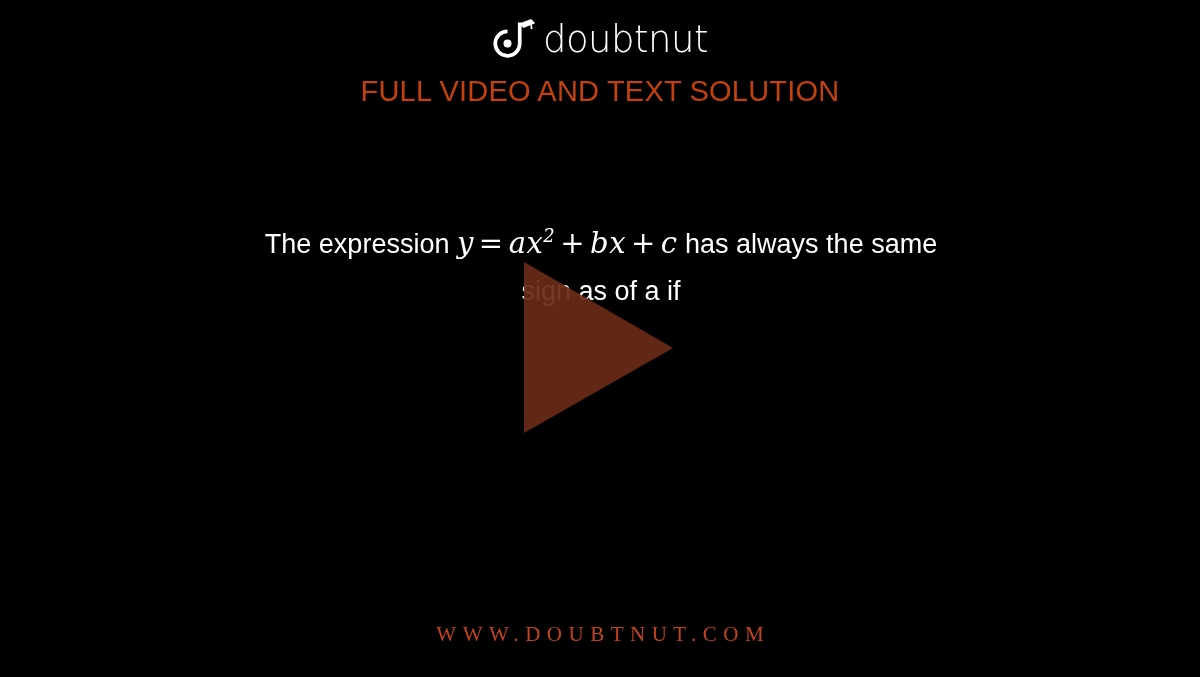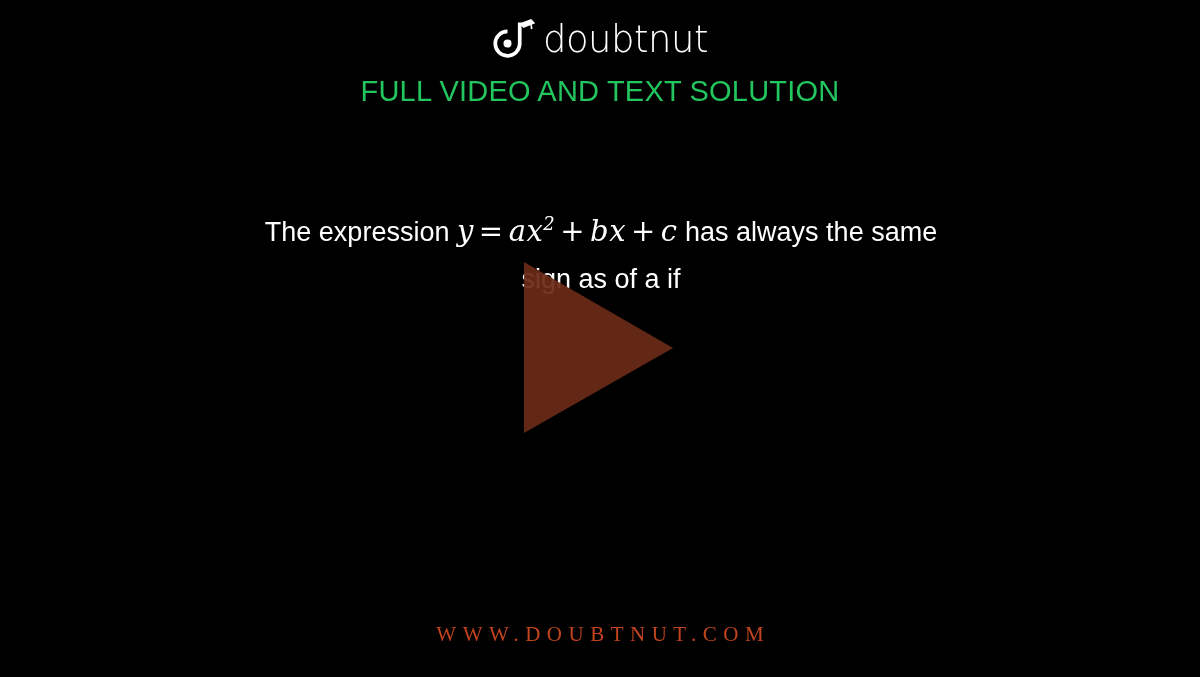--- a/index.html
+++ b/index.html
@@ -48,31 +48,31 @@
     margin-top: 2px;
   }
 
   
   .subtitle {
     position: absolute;
     top: 75px;
     left: 0;
     width: 1200px;
     text-align: center;
-    color: #22c55e;
+    color: #c2410c;
     font-family: "Liberation Sans", sans-serif;
     font-size: 29px;
     font-weight: 400;
     letter-spacing: 0.2px;
   }
 
   
   .question-block {
     position: absolute;
-    top: 208px;
+    top: 220px;
     left: 158px;
     width: 886px;
     text-align: center;
     color: #ffffff;
   }
 
   .q-line {
     font-family: "Liberation Sans", sans-serif;
     font-size: 27px;
     line-height: 47px;

